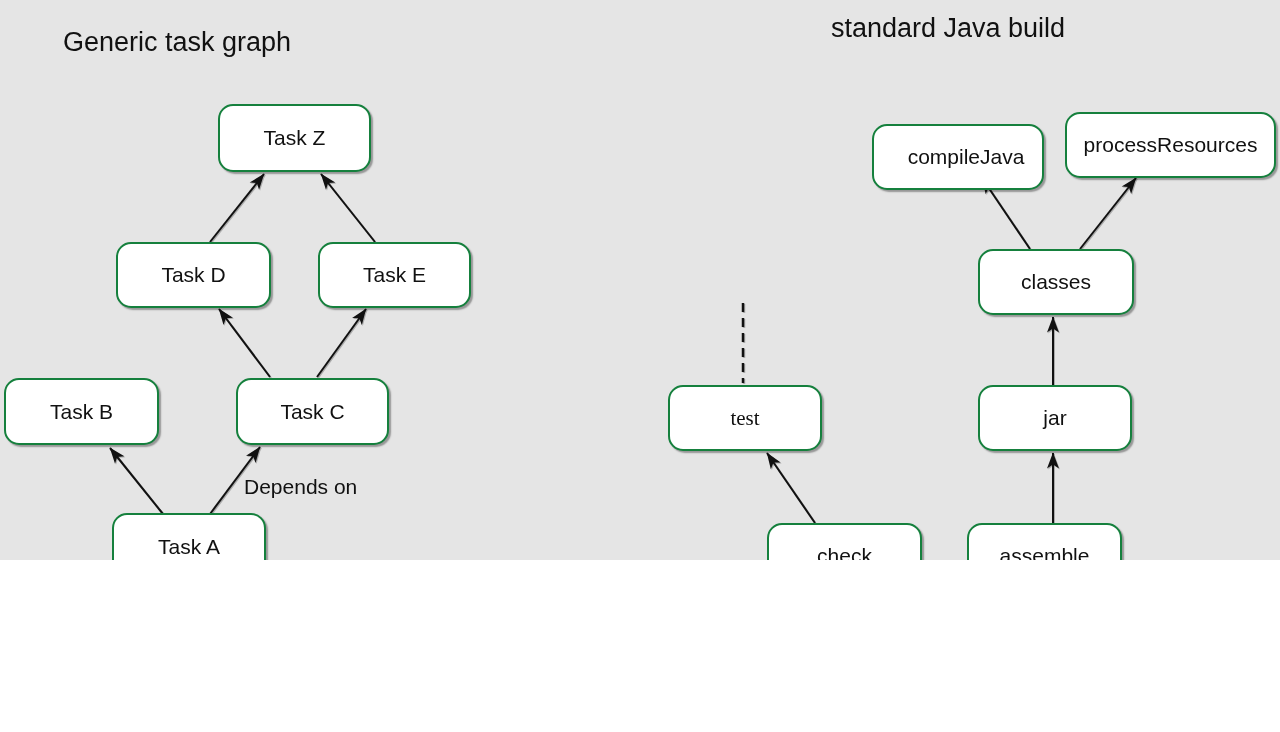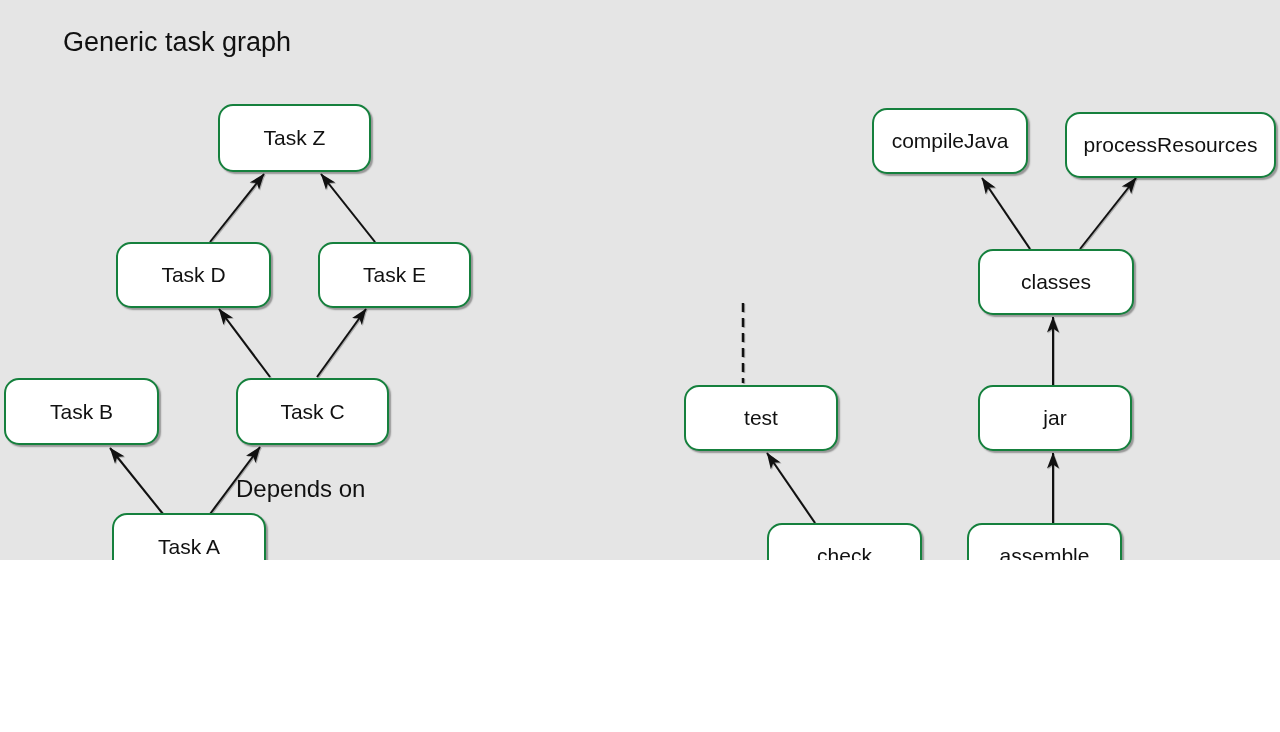--- a/index.html
+++ b/index.html
@@ -37,37 +37,37 @@
   .graph-title {
     position: absolute;
     color: #111111;
     font-size: 27px;
     line-height: 32px;
   }
   .title-left  { left: 63px;  top: 26px; }
   .title-right { left: 773px; top: 12px; width: 350px; text-align: center; }
   .edge-label {
     position: absolute;
-    left: 236px;
+    left: 244px;
     top: 475px;
-    font-size: 24px;
+    font-size: 21px;
     color: #111111;
   }
   
   .n-task-z { left: 218px; top: 104px; width: 149px; height: 64px; }
   .n-task-d { left: 116px; top: 242px; width: 151px; height: 62px; }
   .n-task-e { left: 318px; top: 242px; width: 149px; height: 62px; }
   .n-task-b { left: 4px;   top: 378px; width: 151px; height: 63px; }
   .n-task-c { left: 218px; top: 378px; width: 149px; height: 63px; margin-left: 18px; }
   .n-task-a { left: 112px; top: 513px; width: 150px; height: 64px; }
   
-  .n-compile-java      { left: 872px;  top: 108px; width: 152px; height: 62px; }
+  .n-compile-java      { left: 872px;  top: 124px; width: 152px; height: 62px; padding-left: 16px; }
   .n-process-resources { left: 1065px; top: 112px; width: 207px; height: 62px; }
   .n-classes           { left: 978px;  top: 249px; width: 152px; height: 62px; }
-  .n-test              { left: 684px;  top: 385px; width: 150px; height: 62px; }
+  .n-test              { left: 668px;  top: 385px; width: 150px; height: 62px; font-family: Liberation Serif, serif; }
   .n-jar               { left: 978px;  top: 385px; width: 150px; height: 62px; }
   .n-check             { left: 767px;  top: 523px; width: 151px; height: 62px; }
   .n-assemble          { left: 960px;  top: 523px; width: 151px; height: 62px; margin-left: 7px; }
   .n-build             { left: 873px;  top: 659px; width: 150px; height: 63px; }
 </style>
 </head>
 <body>
 
 <div class="canvas">
 
@@ -106,20 +106,21 @@
     <div class="node n-task-e">Task E</div>
     <div class="node n-task-b">Task B</div>
     <div class="node n-task-c">Task C</div>
     <div class="node n-task-a">Task A</div>
 
     <div class="edge-label">Depends on</div>
   </div>
 
   <div>
     <div class="graph-title title-right">
+      <div>standard Java build</div>
     </div>
 
     <div class="node n-compile-java">compileJava</div>
     <div class="node n-process-resources">processResources</div>
     <div class="node n-classes">classes</div>
     <div class="node n-test">test</div>
     <div class="node n-jar">jar</div>
     <div class="node n-check">check</div>
     <div class="node n-assemble">assemble</div>
     <div class="node n-build">build</div>

